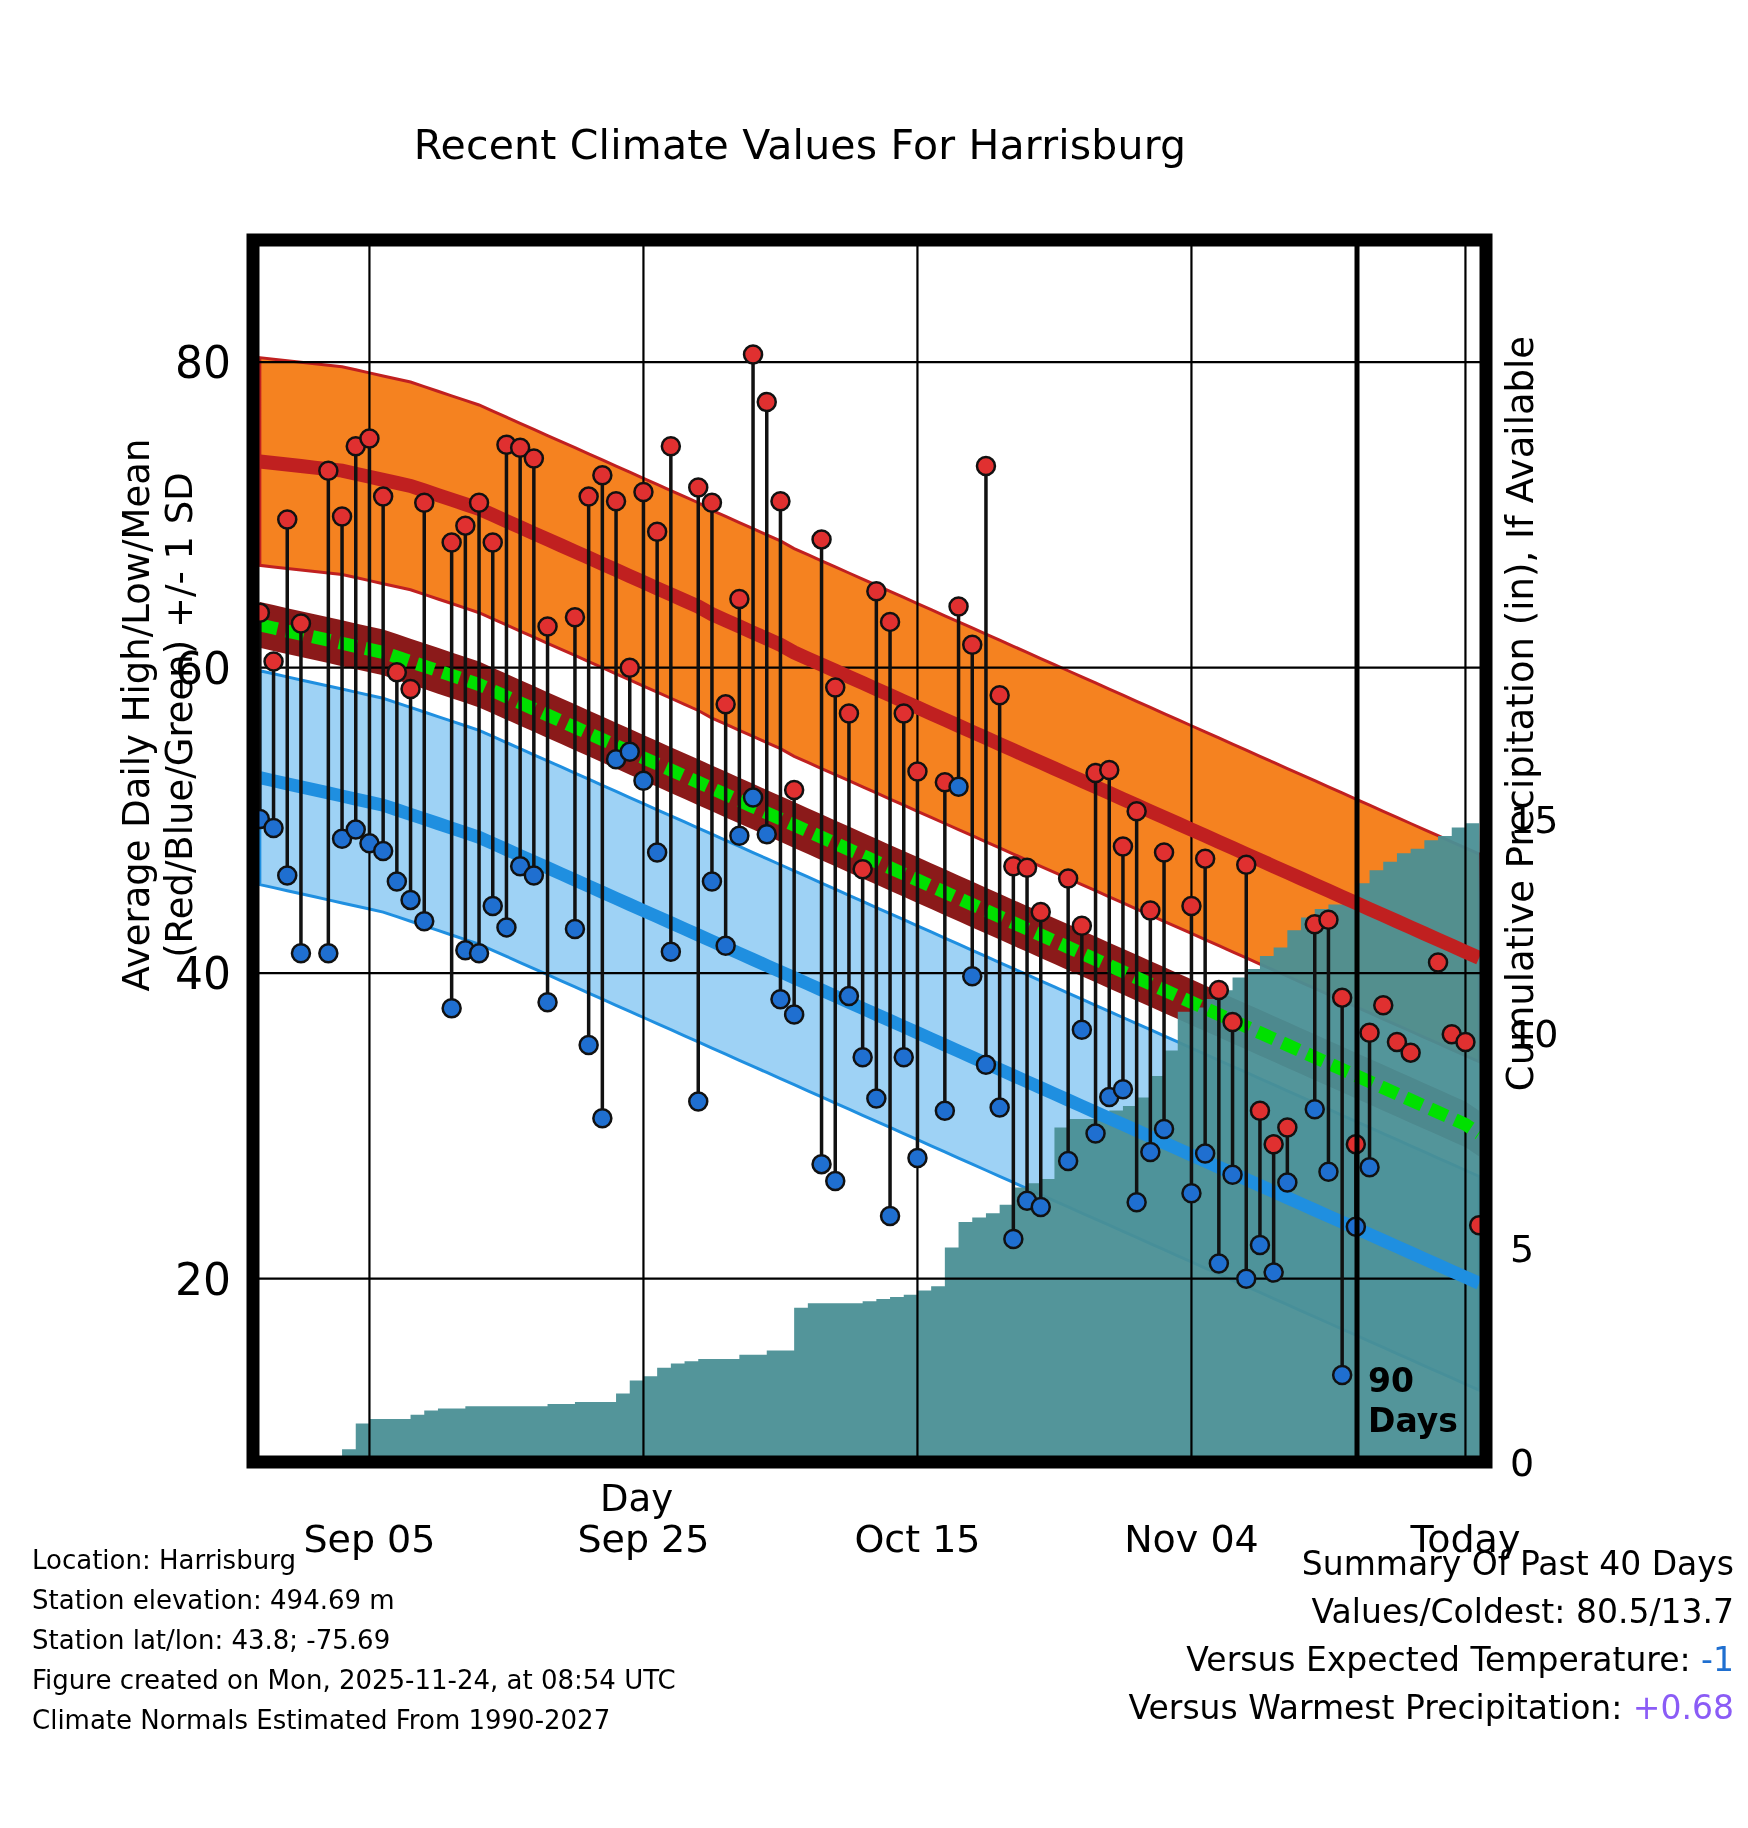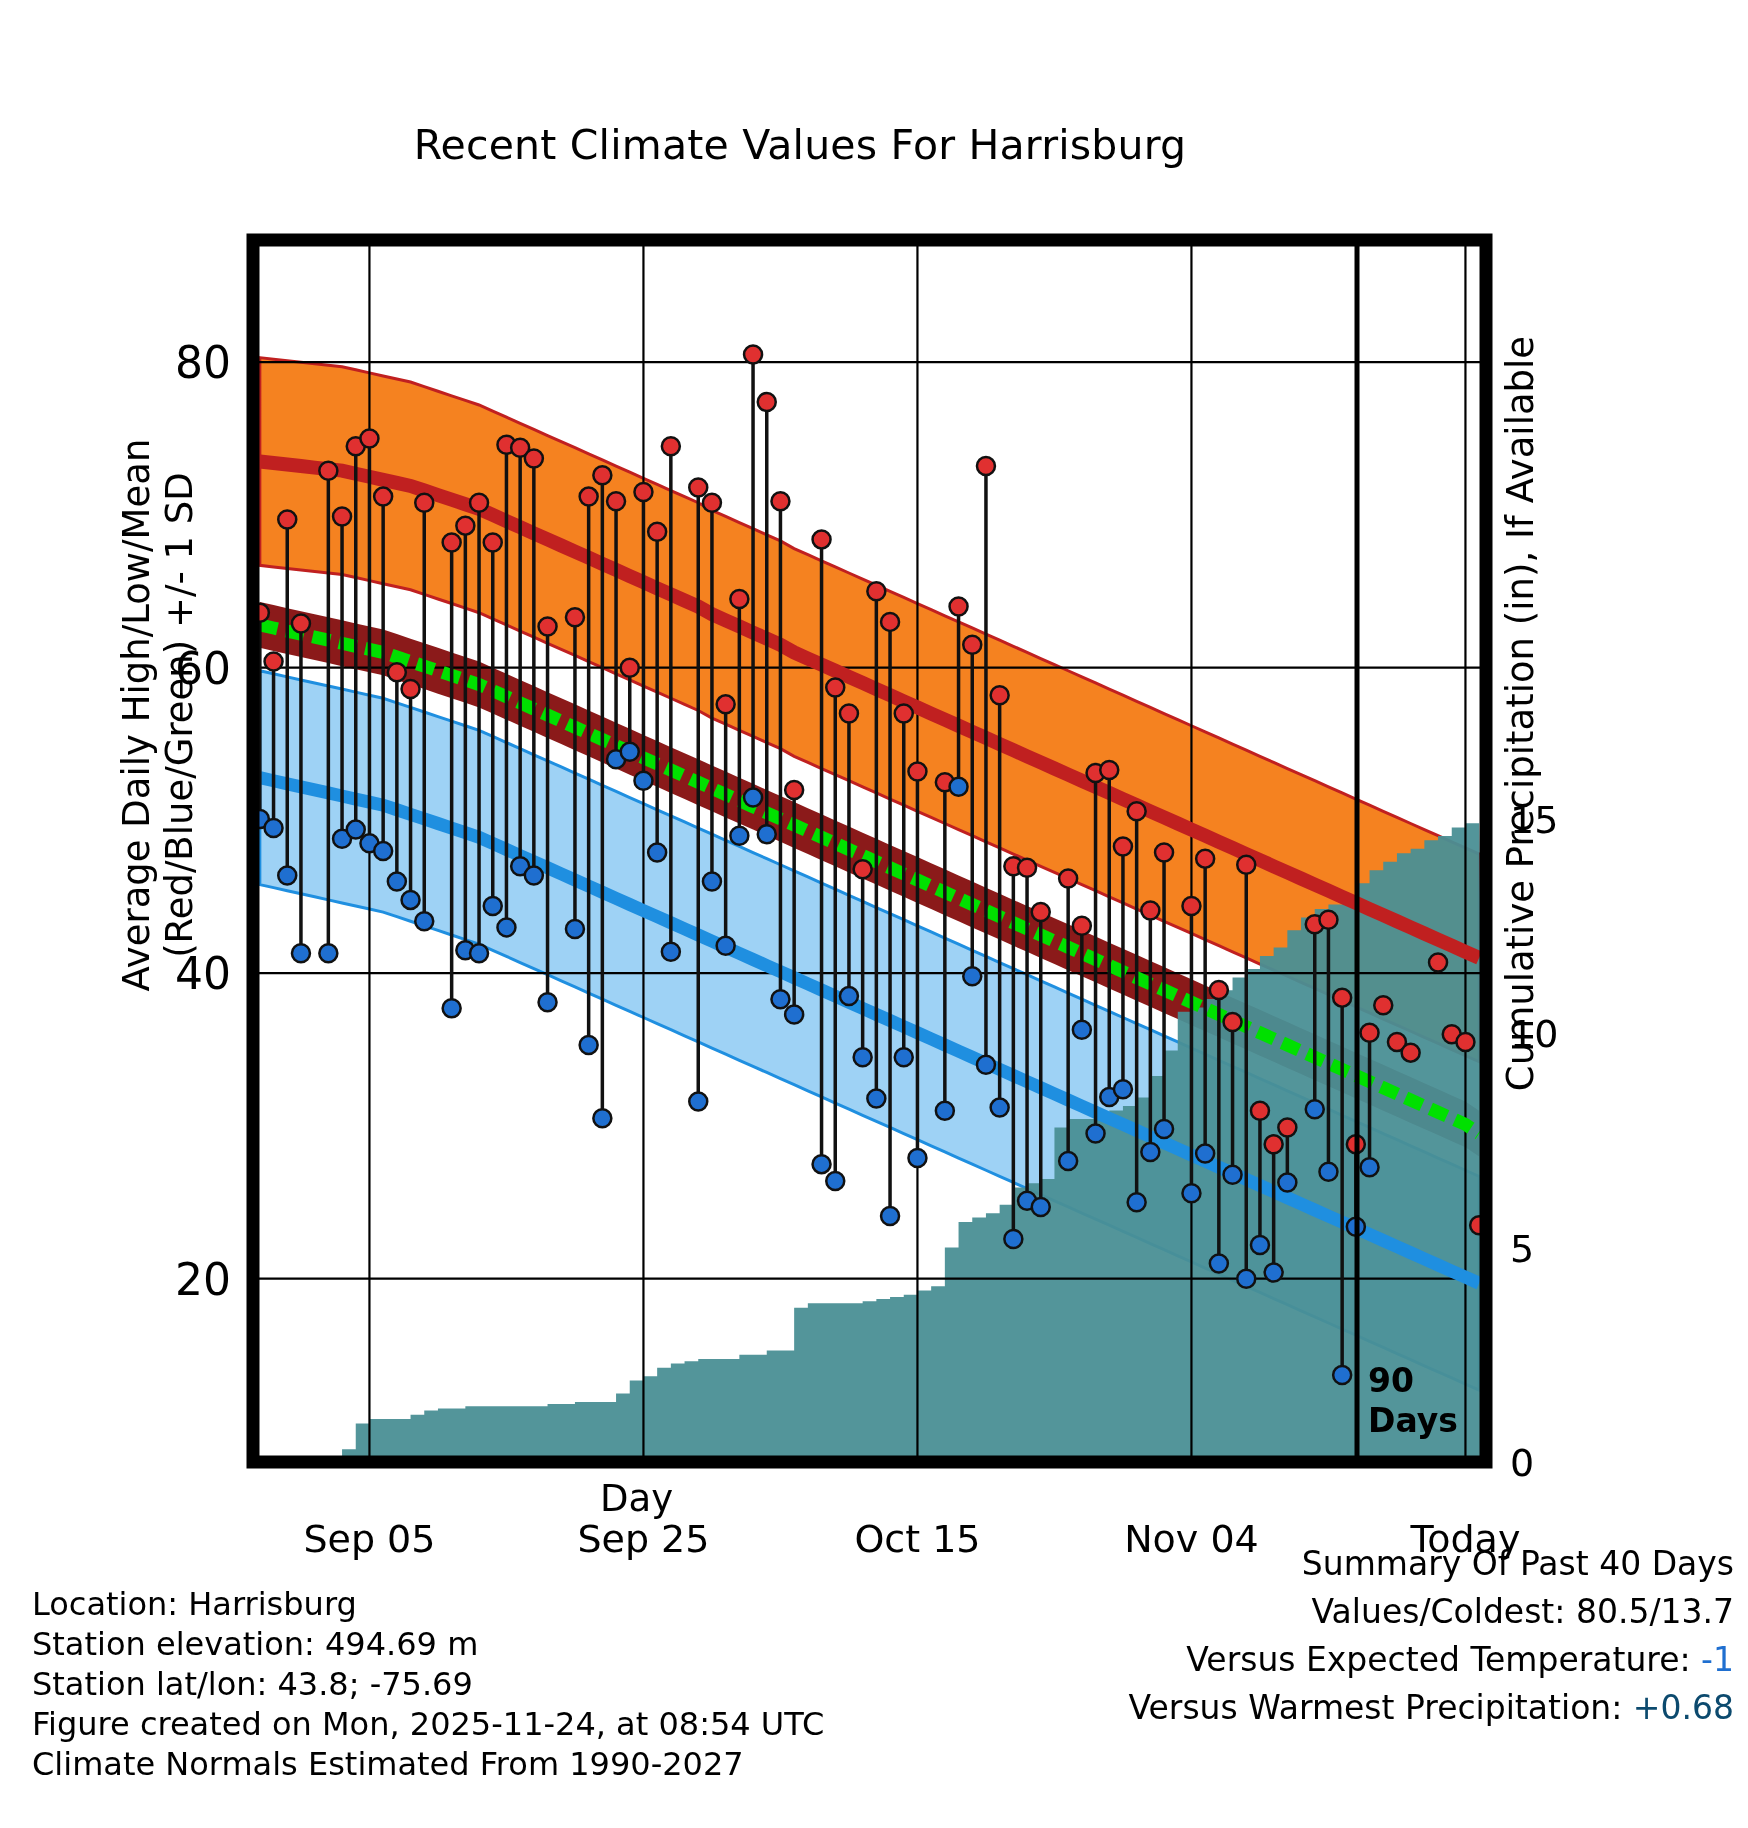--- a/index.html
+++ b/index.html
@@ -80,40 +80,39 @@
   }
   .today-annot {
     font-size: 33px;
     font-weight: bold;
     font-family: "DejaVu Sans", sans-serif;
   }
   #footer-left {
     position: absolute;
     left: 32px;
     top: 1540px;
-    font-size: 32px;
+    font-size: 26px;
     line-height: 40px;
-    margin-top: 44px;
   }
   #footer-right {
     position: absolute;
     right: 14px;
     top: 1540px;
     font-size: 33px;
     line-height: 48px;
     text-align: right;
   }
   .summary-row {
     white-space: nowrap;
   }
   .summary-val {
     font-weight: normal;
   }
   .val-temp { color: #1f6fd0; }
-  .val-precip { color: #0c4a6e; }
+  .val-precip { color: #8b5cf6; }
 </style>
 </head>
 <body>
 
 <div class="chart-root">
 
   <div id="chart-title">Recent Climate Values For Harrisburg</div>
 
   <div id="ylabel-left">Average Daily High/Low/Mean (Red/Blue/Green) +/- 1 SD</div>
   <div id="ylabel-right">Cumulative Precipitation (in), If Available</div>

